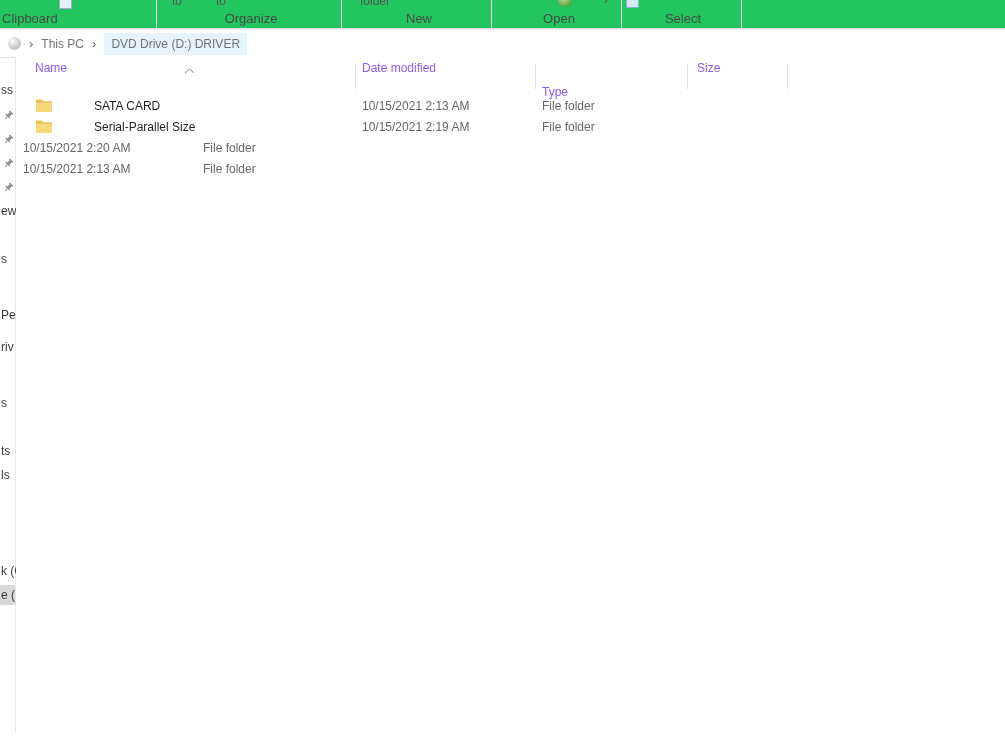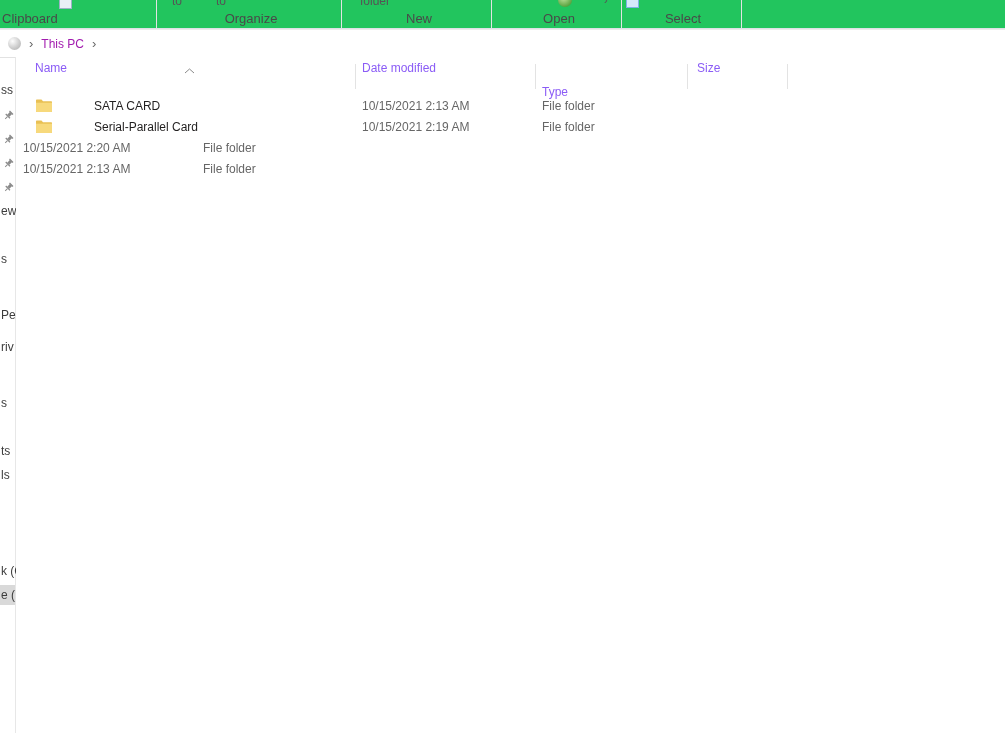--- a/index.html
+++ b/index.html
@@ -21,21 +21,21 @@
   .frag-chevron{position:absolute;left:604px;top:-6px;font-size:11px;color:#555;}
   .frag-select{position:absolute;left:626px;top:-4px;width:11px;height:10px;
     border:1px solid #7fb2e5;background:#d6e9fb;}
   
   .addressbar{position:absolute;top:29px;left:0;width:1005px;height:27px;background:#fff;
     border-top:1px solid #ececec;border-bottom:1px solid #e2e2e2;
     display:flex;align-items:center;}
   .loc-icon{width:13px;height:13px;border-radius:50%;margin-left:8px;flex:0 0 auto;
     background:radial-gradient(circle at 35% 32%, #fdfdfd, #c9c9c9 60%, #ababab);}
   .crumb-sep{color:#666;font-size:13px;margin:0 8px;line-height:13px;}
-  .crumb{color:#a21caf;white-space:nowrap;}
+  .crumb{color:#737373;white-space:nowrap;}
   .crumb.hl{background:#e5f3ff;padding:4px 7px;}
   
   .nav-splitter{position:absolute;left:15px;top:57px;width:1px;height:676px;background:#e7e7e7;}
   .navfrag{position:absolute;left:1px;font-size:12px;line-height:13px;color:#3c3c3c;white-space:nowrap;}
   .nav-sel{position:absolute;left:0;top:585px;width:15px;height:20px;background:#d9d9d9;}
   .pin{position:absolute;left:3px;width:11px;height:11px;}
   
   .content{position:absolute;top:57px;left:16px;width:989px;bottom:0;background:#fff;}
   .headers{position:relative;height:38px;}
   .hcell{position:absolute;top:4px;font-size:12px;color:#8b5cf6;white-space:nowrap;}
@@ -80,20 +80,21 @@
     <div class="ribbon-sep" style="left:491px"></div>
     <div class="ribbon-sep" style="left:621px"></div>
     <div class="ribbon-sep" style="left:741px"></div>
   </div>
 
   <div class="addressbar">
     <div class="loc-icon"></div>
     <span class="crumb-sep">›</span>
     <span class="crumb">This PC</span>
     <span class="crumb-sep">›</span>
+    <span class="crumb hl">DVD Drive (D:) DRIVER</span>
   </div>
 
   <div class="nav-splitter"></div>
   <div class="nav-sel"></div>
 
   <span class="navfrag" style="top:84px">ss</span>
   <span class="pin" style="top:110px"><svg width="11" height="11" viewBox="0 0 11 11">
         <g fill="#8a8a8a" transform="rotate(45 5.5 5.5)">
           <rect x="3" y="1" width="5" height="1.2"></rect>
           <rect x="4" y="1.8" width="3" height="4"></rect>
@@ -170,21 +171,21 @@
         </div>
 
         <div class="row">
           <div class="cell c-name">
             <span class="foldericon">
               <svg width="16" height="13" viewBox="0 0 16 13">
                 <path d="M0,1.5 C0,0.9 0.4,0.5 1,0.5 L5.5,0.5 L7,2.2 L15,2.2 C15.6,2.2 16,2.6 16,3.2 L16,12 C16,12.6 15.6,13 15,13 L1,13 C0.4,13 0,12.6 0,12 Z" fill="#e9c054"></path>
                 <path d="M0,3.8 L16,3.8 L16,12 C16,12.6 15.6,13 15,13 L1,13 C0.4,13 0,12.6 0,12 Z" fill="#f7d97c"></path>
               </svg>
             </span>
-            <span class="nametext">Serial-Parallel Card</span>
+            <span class="nametext">Serial-Parallel Size</span>
           </div>
           <div class="cell c-date">10/15/2021 2:19 AM</div>
           <div class="cell c-type">File folder</div>
           <div class="cell c-size"></div>
         </div>
 
         <div class="row">
           <div class="cell c-date">10/15/2021 2:20 AM</div>
           <div class="cell c-type">File folder</div>
           <div class="cell c-size"></div>

